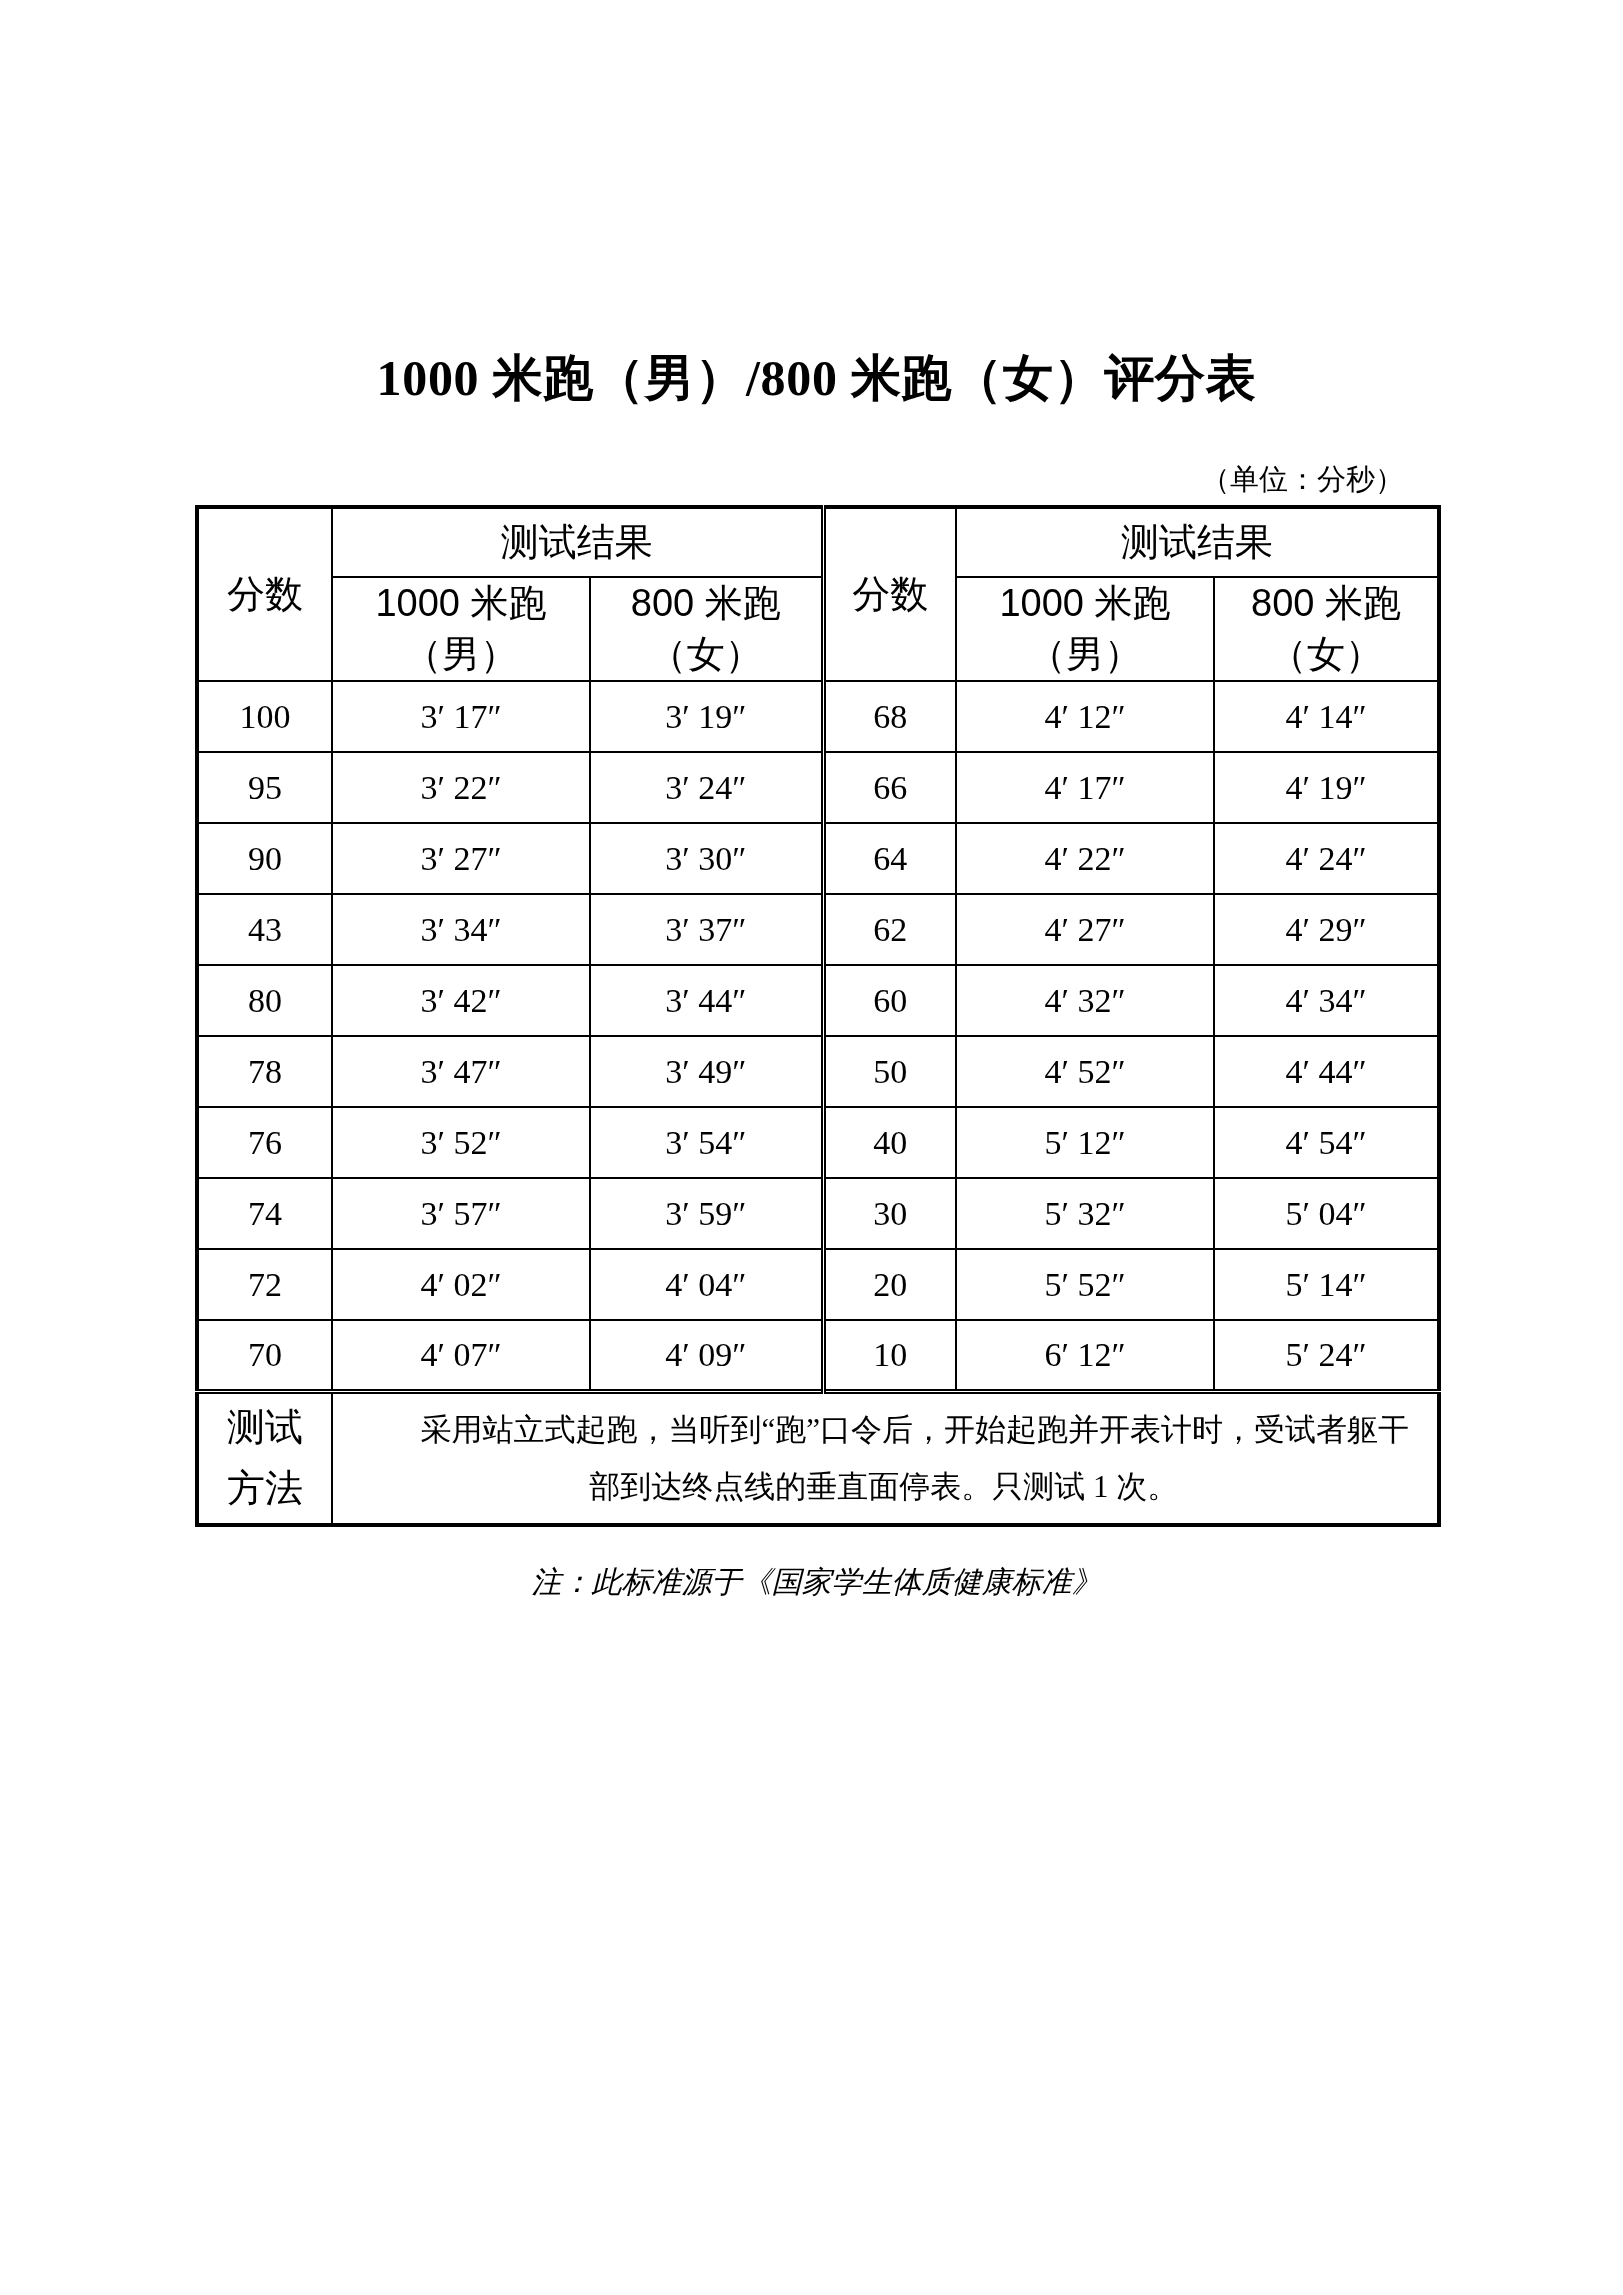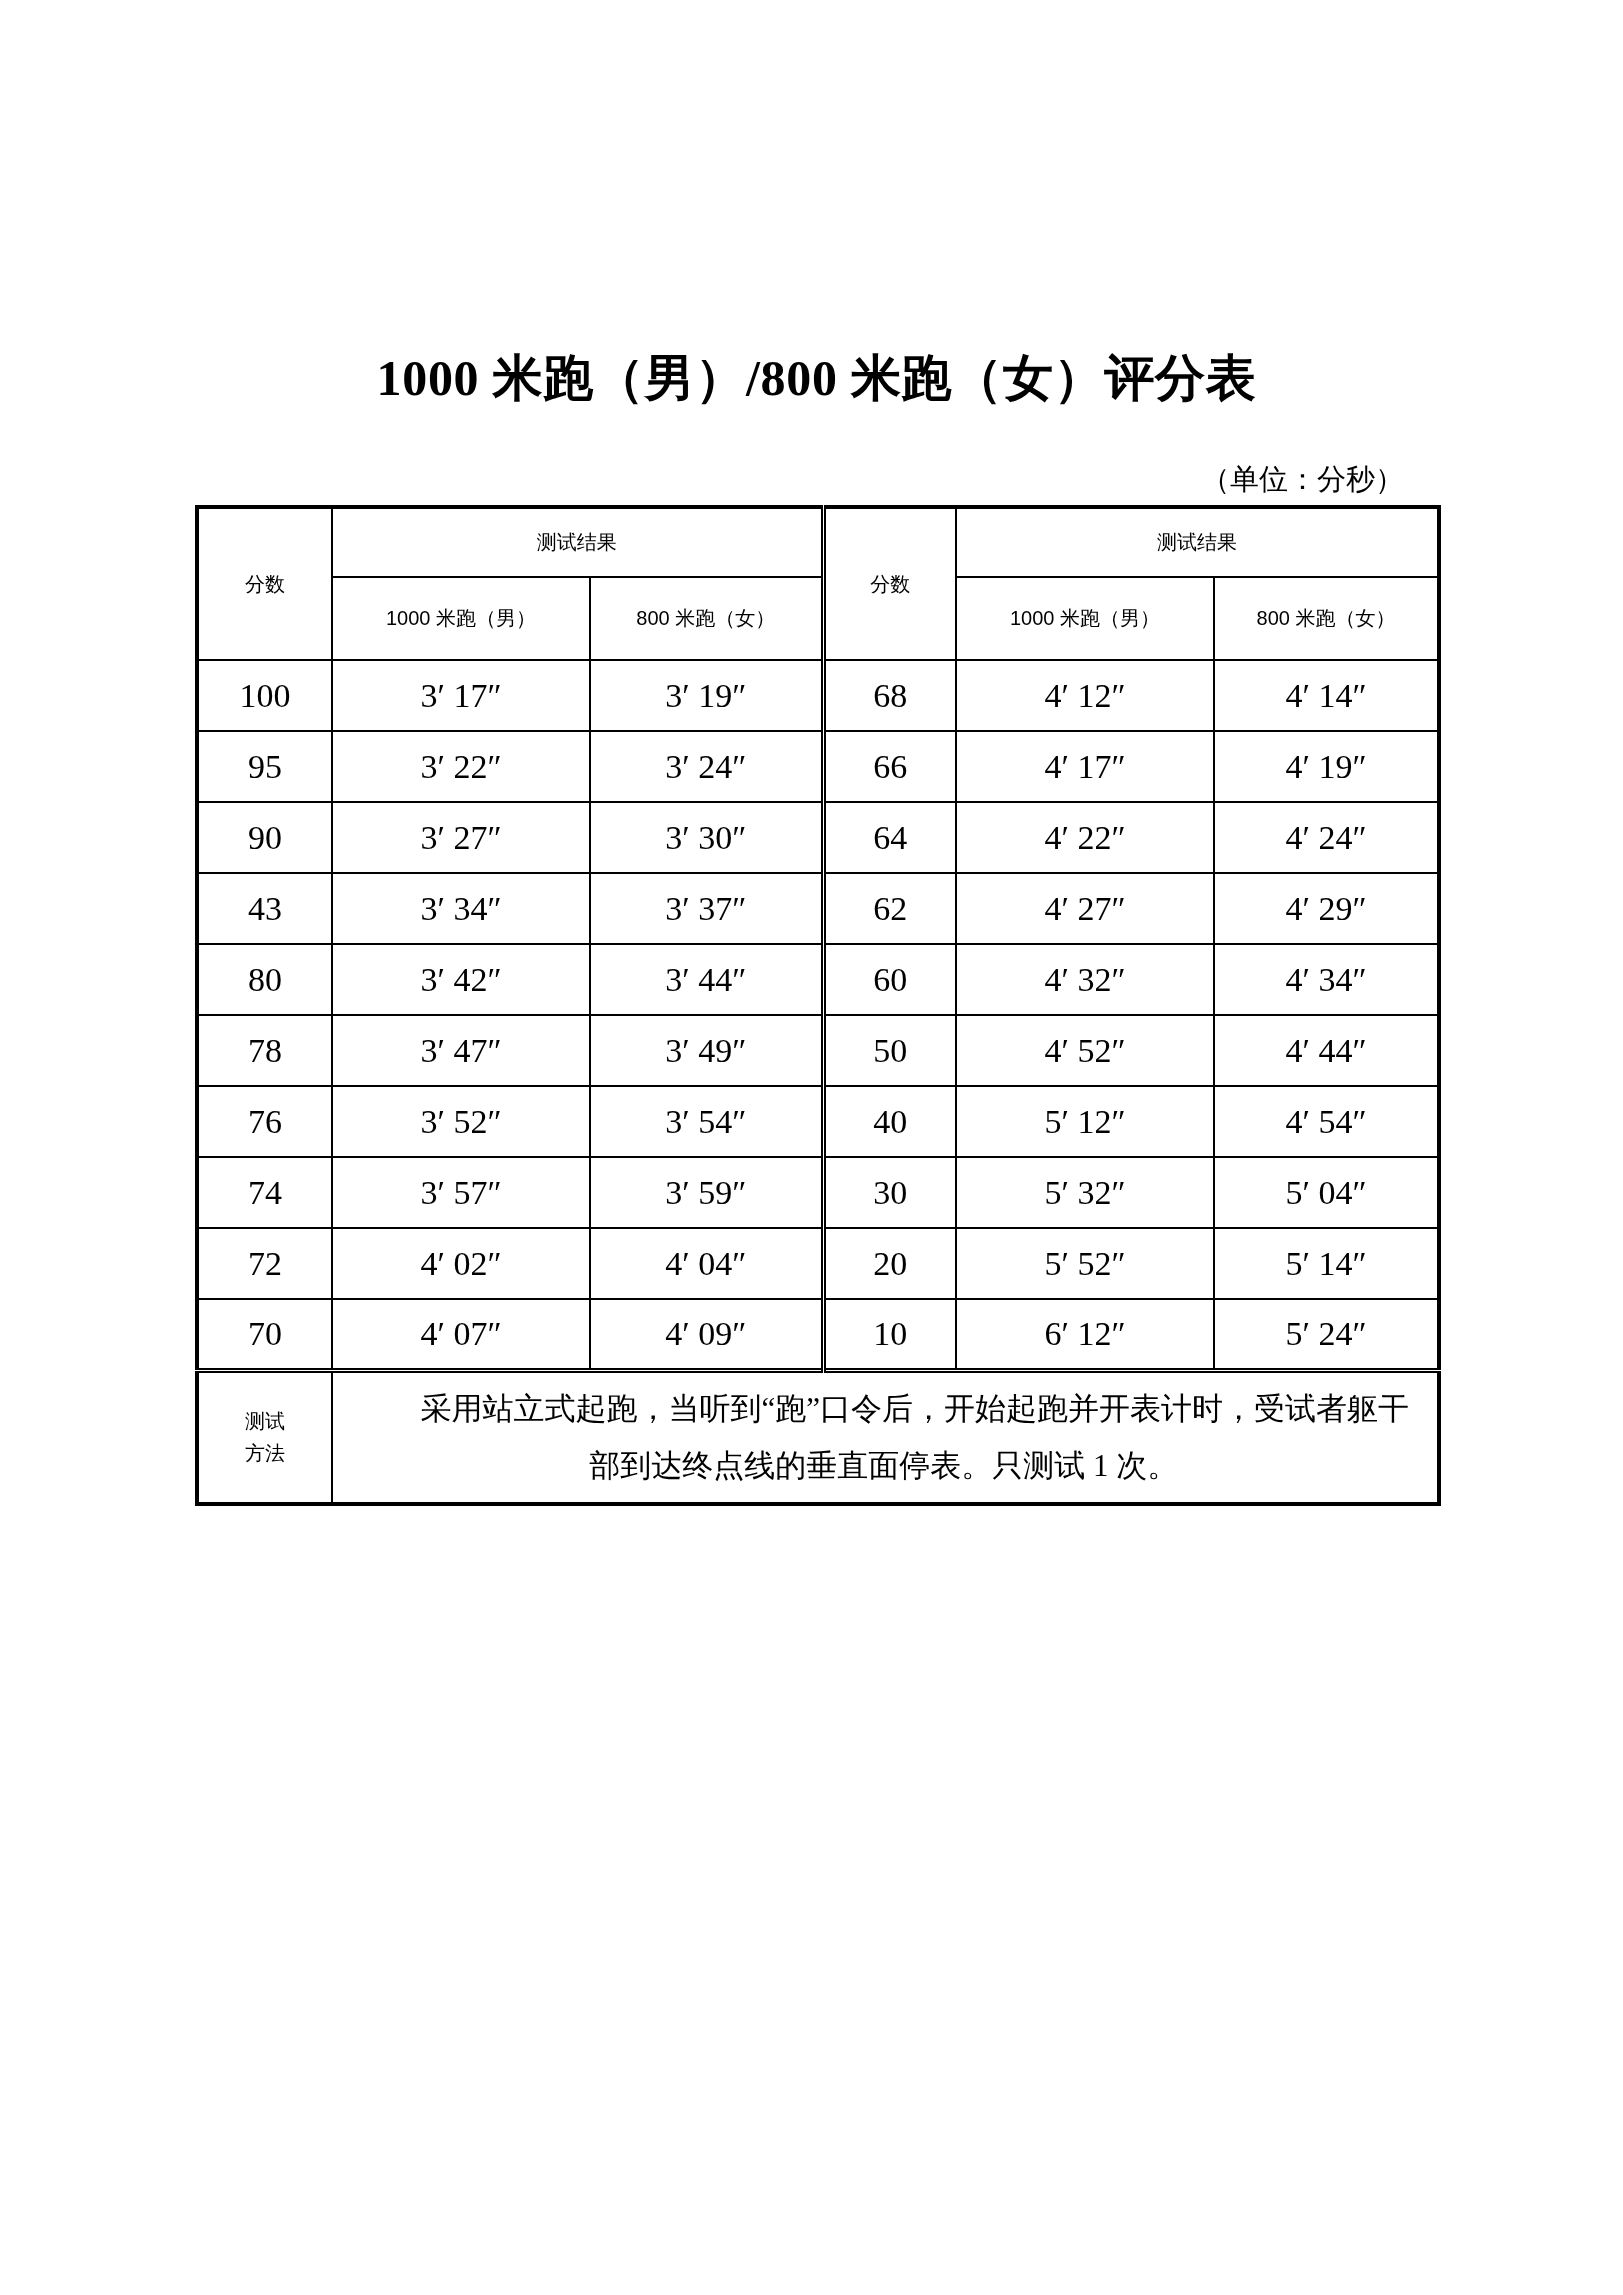--- a/index.html
+++ b/index.html
@@ -53,21 +53,21 @@
     border: 2px solid #000;
     text-align: center;
     vertical-align: middle;
     background: #ffffff;
     overflow: hidden;
   }
   
   table.score-table th {
     font-family: "Liberation Sans", sans-serif;
     font-weight: normal;
-    font-size: 20px;
+    font-size: 38px;
   }
   tr.header-row-1 { height: 70px; }
   tr.header-row-2 { height: 83px; }
   tr.data-row { height: 71px; }
   tr.method-row { height: 134px; }
   
   td.score-cell, td.time-cell {
     font-family: "Liberation Serif", serif;
     font-size: 34px;
   }
@@ -216,16 +216,17 @@
             <div>测试</div>
             <div>方法</div>
           </th>
           <td class="method-content" colspan="5">
             <span class="method-text">采用站立式起跑，当听到“跑”口令后，开始起跑并开表计时，受试者躯干部到达终点线的垂直面停表。只测试 1 次。</span>
           </td>
         </tr>
       </tbody>
     </table>
 
+    <div class="footnote">注：此标准源于《国家学生体质健康标准》</div>
 
   </div>
 </div>
 
 
 </body></html>

